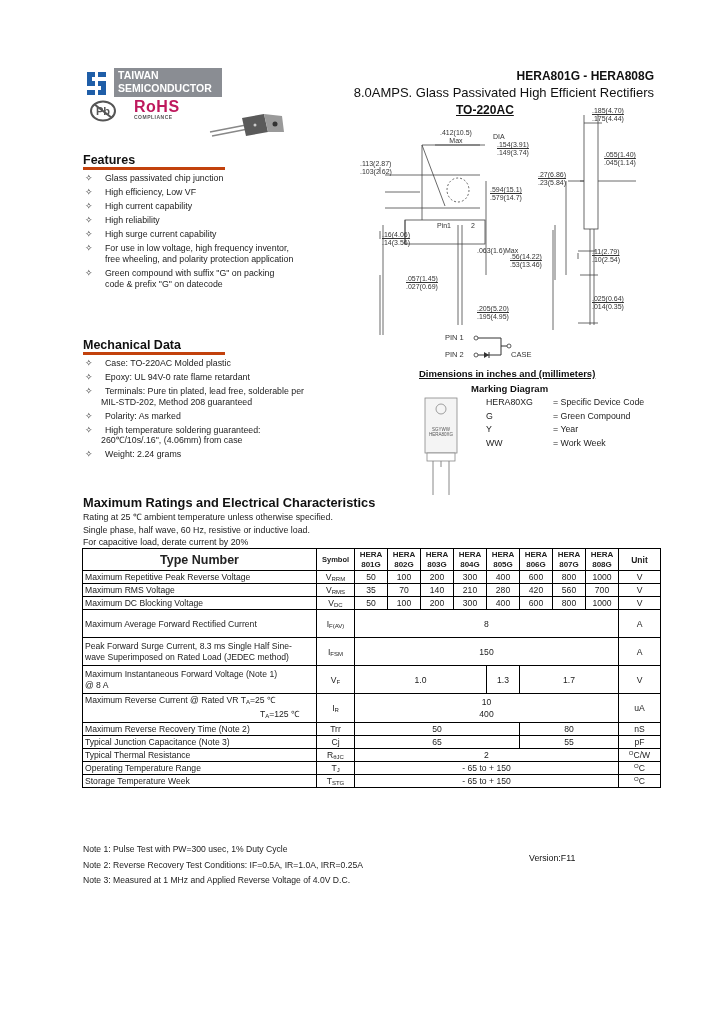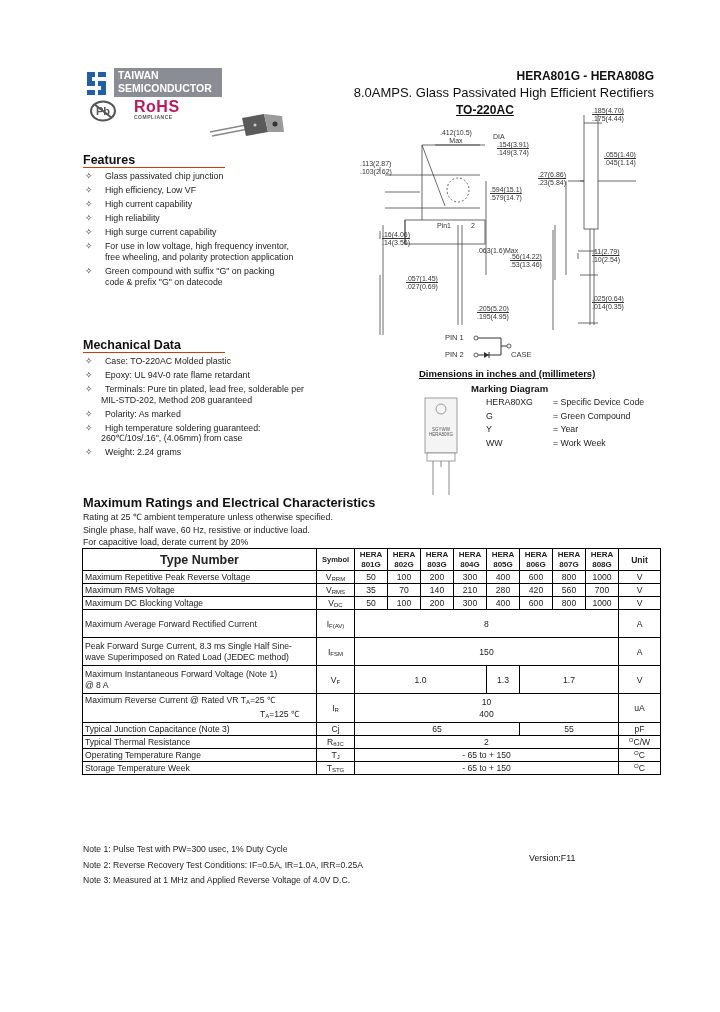--- a/index.html
+++ b/index.html
@@ -17,21 +17,21 @@
   .rohs-main { font-weight: bold; font-size: 16px; color: #be185d; letter-spacing: 0.5px; }
   .rohs-sub { font-size: 5px; font-weight: bold; color: #555; letter-spacing: 0.5px; margin-top: -2px; }
   .pkg-photo { left: 208px; top: 110px; }
 
   
   .part-title { right: 66px; top: 69px; font-weight: bold; font-size: 12px; }
   .subtitle { right: 66px; top: 85px; font-size: 13px; }
   .pkg-name { left: 456px; top: 103px; font-weight: bold; font-size: 12px; text-decoration: underline; }
 
   
-  .section-head { font-weight: bold; font-size: 12.5px; border-bottom: 1px solid #c2410c; width: 142px; padding-bottom: 0px; }
+  .section-head { font-weight: bold; font-size: 12.5px; border-bottom: 3px solid #c2410c; width: 142px; padding-bottom: 0px; }
   .bullets { list-style: none; margin: 0; padding: 0; font-size: 8.8px; color: #222; }
   .bullets li { position: relative; padding-left: 22px; line-height: 10.5px; margin-bottom: 3.6px; }
   .bullets li .bul { position: absolute; left: 2px; top: 0; font-size: 9px; }
 
   
   .dim { font-size: 7px; color: #333; line-height: 8px; }
   .ul { text-decoration: underline; }
 
   .dim-caption { left: 413px; top: 368px; font-weight: bold; font-size: 9.5px; text-decoration: underline; padding-left: 6px; }
   .mark-title { left: 471px; top: 383px; font-weight: bold; font-size: 9.5px; }
@@ -339,20 +339,27 @@
   <tr style="height:28px;">
     <td class="c-desc" style="line-height:12px">
       <span>Maximum Reverse Current @ Rated VR   T</span><span class="sub">A</span><span>=25 ℃</span><br>
       <span style="padding-left:175px">T</span><span class="sub">A</span><span>=125 ℃</span>
     </td>
     <td class="c-sym"><span>I</span><span class="sub">R</span></td>
     <td colspan="8" style="text-align:center; line-height:12px"><span>10</span><br><span>400</span></td>
     <td class="c-unit">uA</td>
   </tr>
 
+  <tr style="height:13px;">
+    <td class="c-desc">Maximum Reverse Recovery Time (Note 2)</td>
+    <td class="c-sym">Trr</td>
+    <td colspan="5" style="text-align:center">50</td>
+    <td colspan="3" style="text-align:center">80</td>
+    <td class="c-unit">nS</td>
+  </tr>
 
   <tr style="height:13px;">
     <td class="c-desc">Typical Junction Capacitance (Note 3)</td>
     <td class="c-sym">Cj</td>
     <td colspan="5" style="text-align:center">65</td>
     <td colspan="3" style="text-align:center">55</td>
     <td class="c-unit">pF</td>
   </tr>
 
   <tr style="height:13px;">

